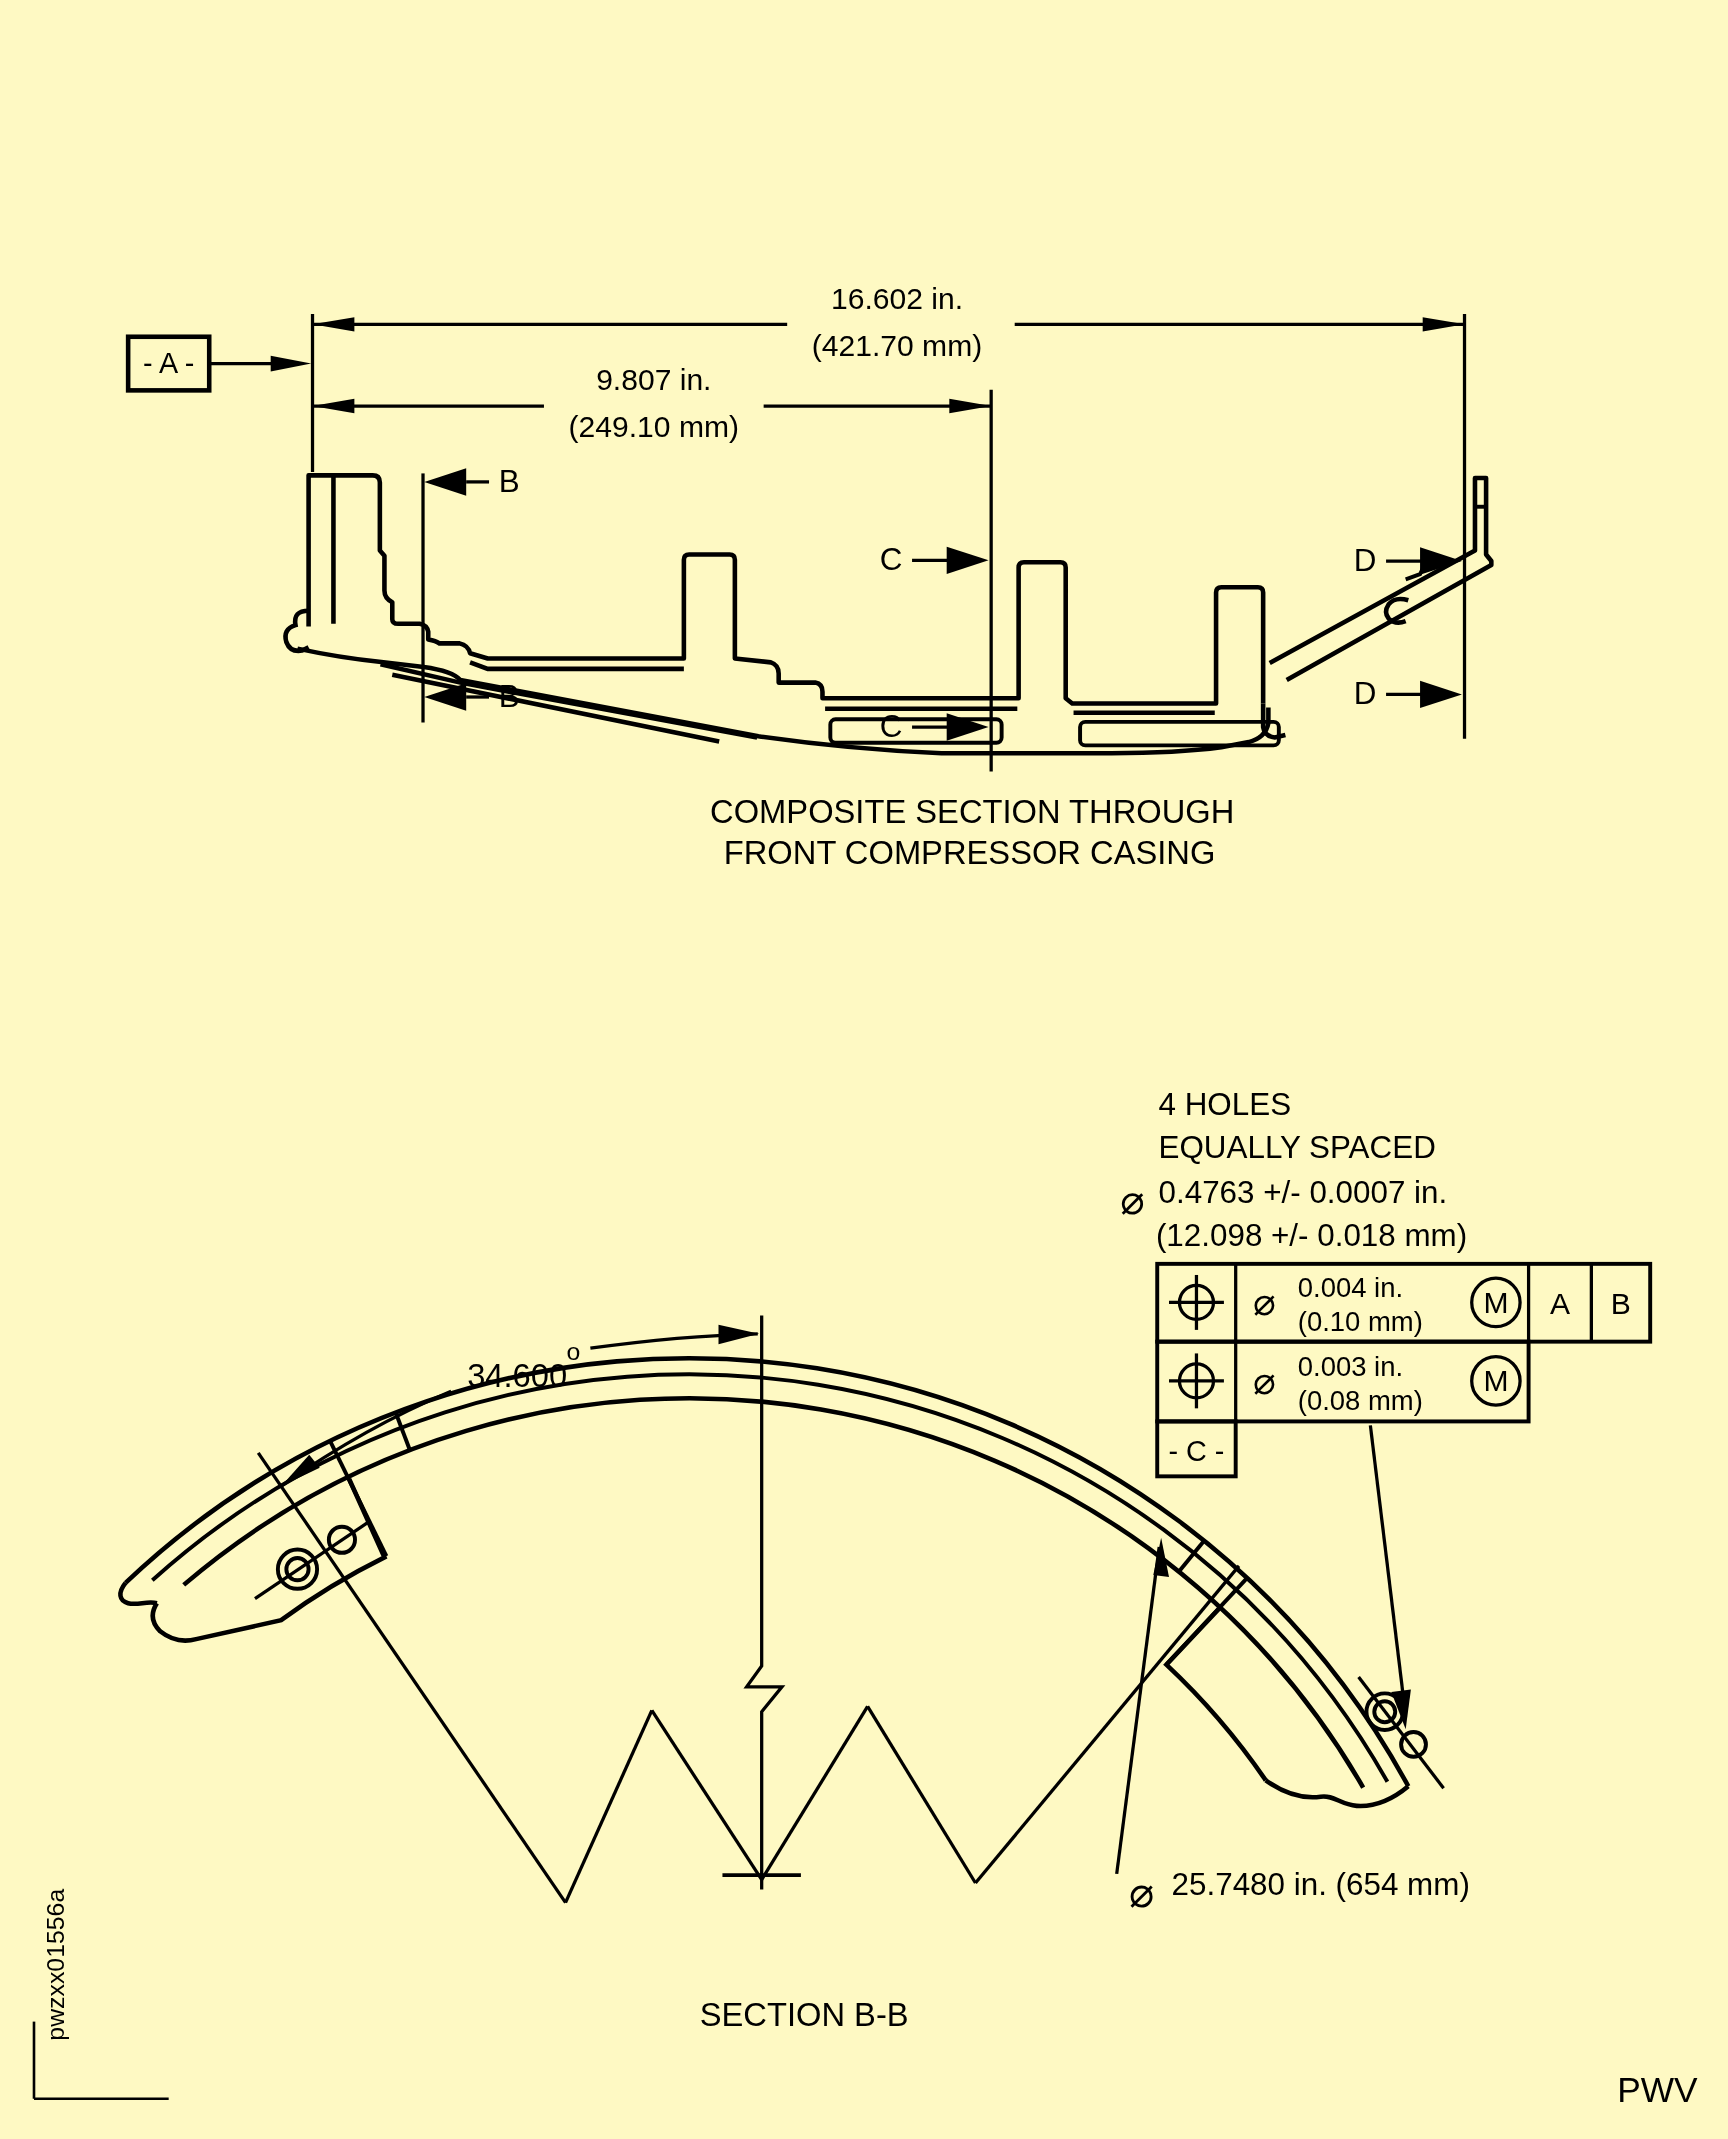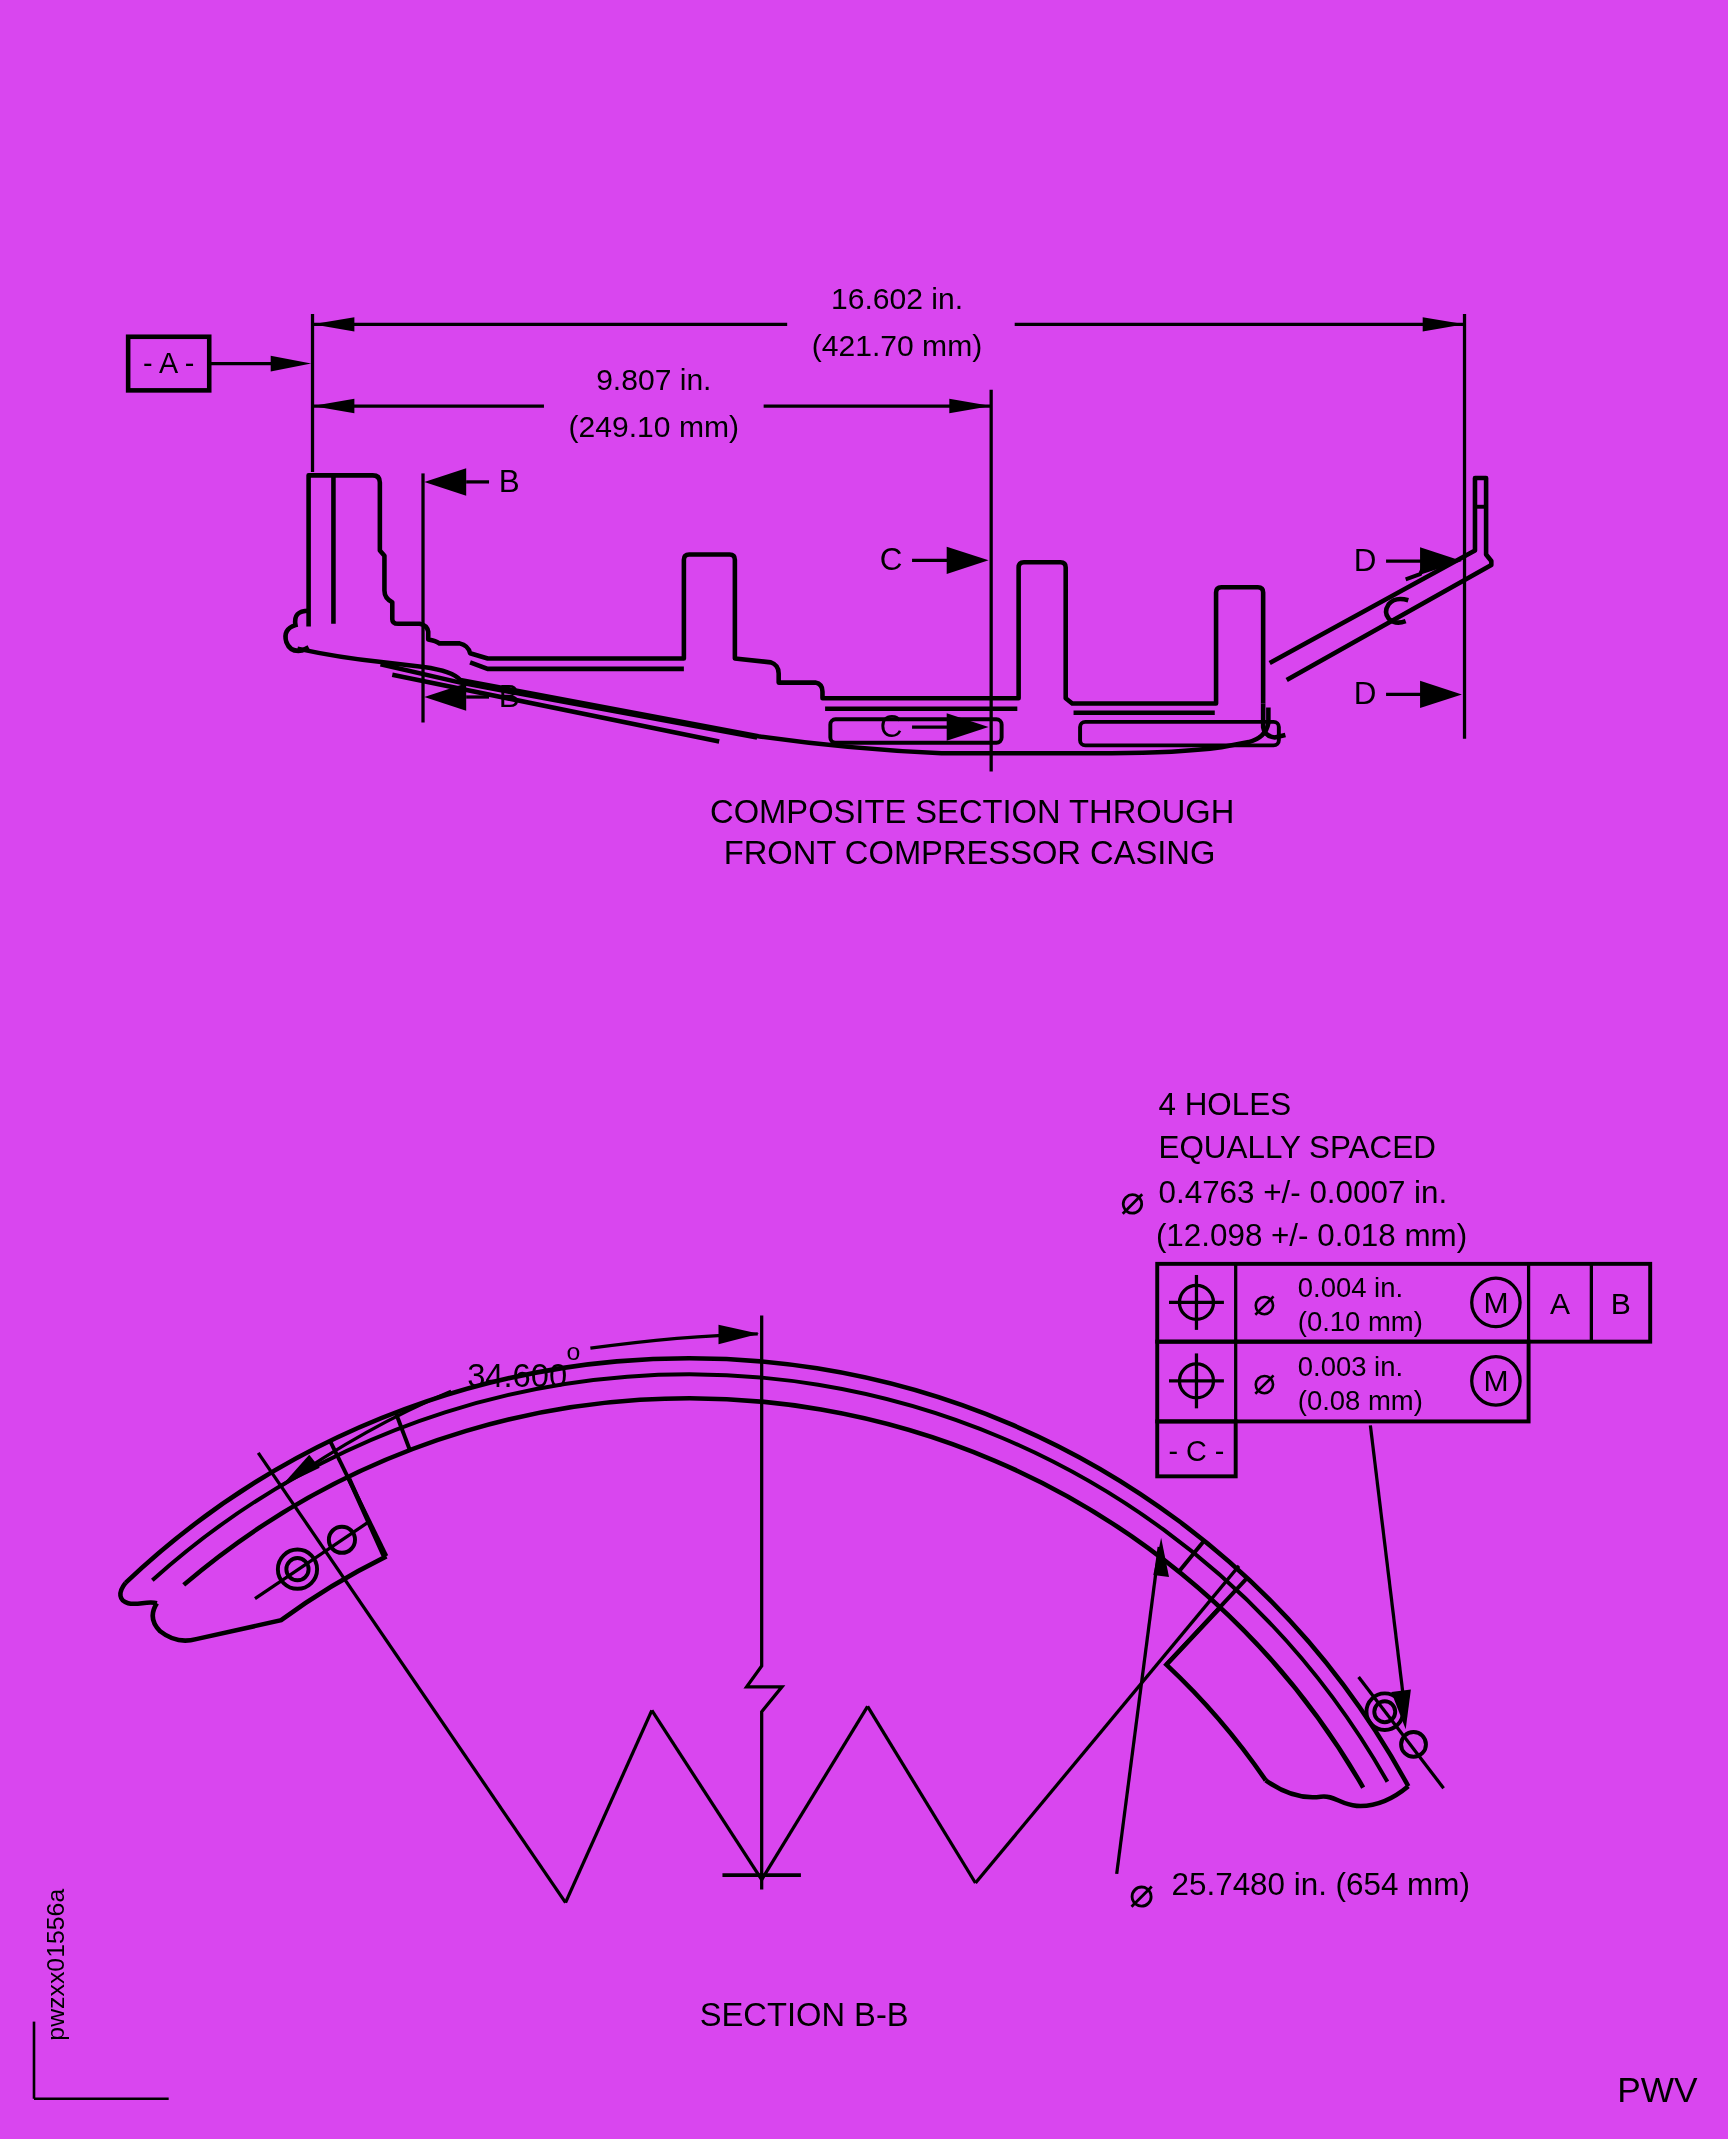--- a/index.html
+++ b/index.html
@@ -1,16 +1,16 @@
 <!DOCTYPE html>
 <html style="font-size:10.5px"><head>
 <meta charset="utf-8">
 <style>
   html,body{margin:0;padding:0;background:#ffffff;}
-  .page{position:relative;width:1728px;height:2140px;background:#d946ef;overflow:hidden;}
+  .page{position:relative;width:1728px;height:2140px;background:#fef9c3;overflow:hidden;}
   svg{position:absolute;left:0;top:0;}
   text{font-family:"Liberation Sans",sans-serif;fill:#000;}
   .ln{stroke:#000;fill:none;}
 </style>
 </head>
 <body>
 
 <div class="page">
 <svg width="1728" height="2140" viewBox="0 0 2643 3273">
 

